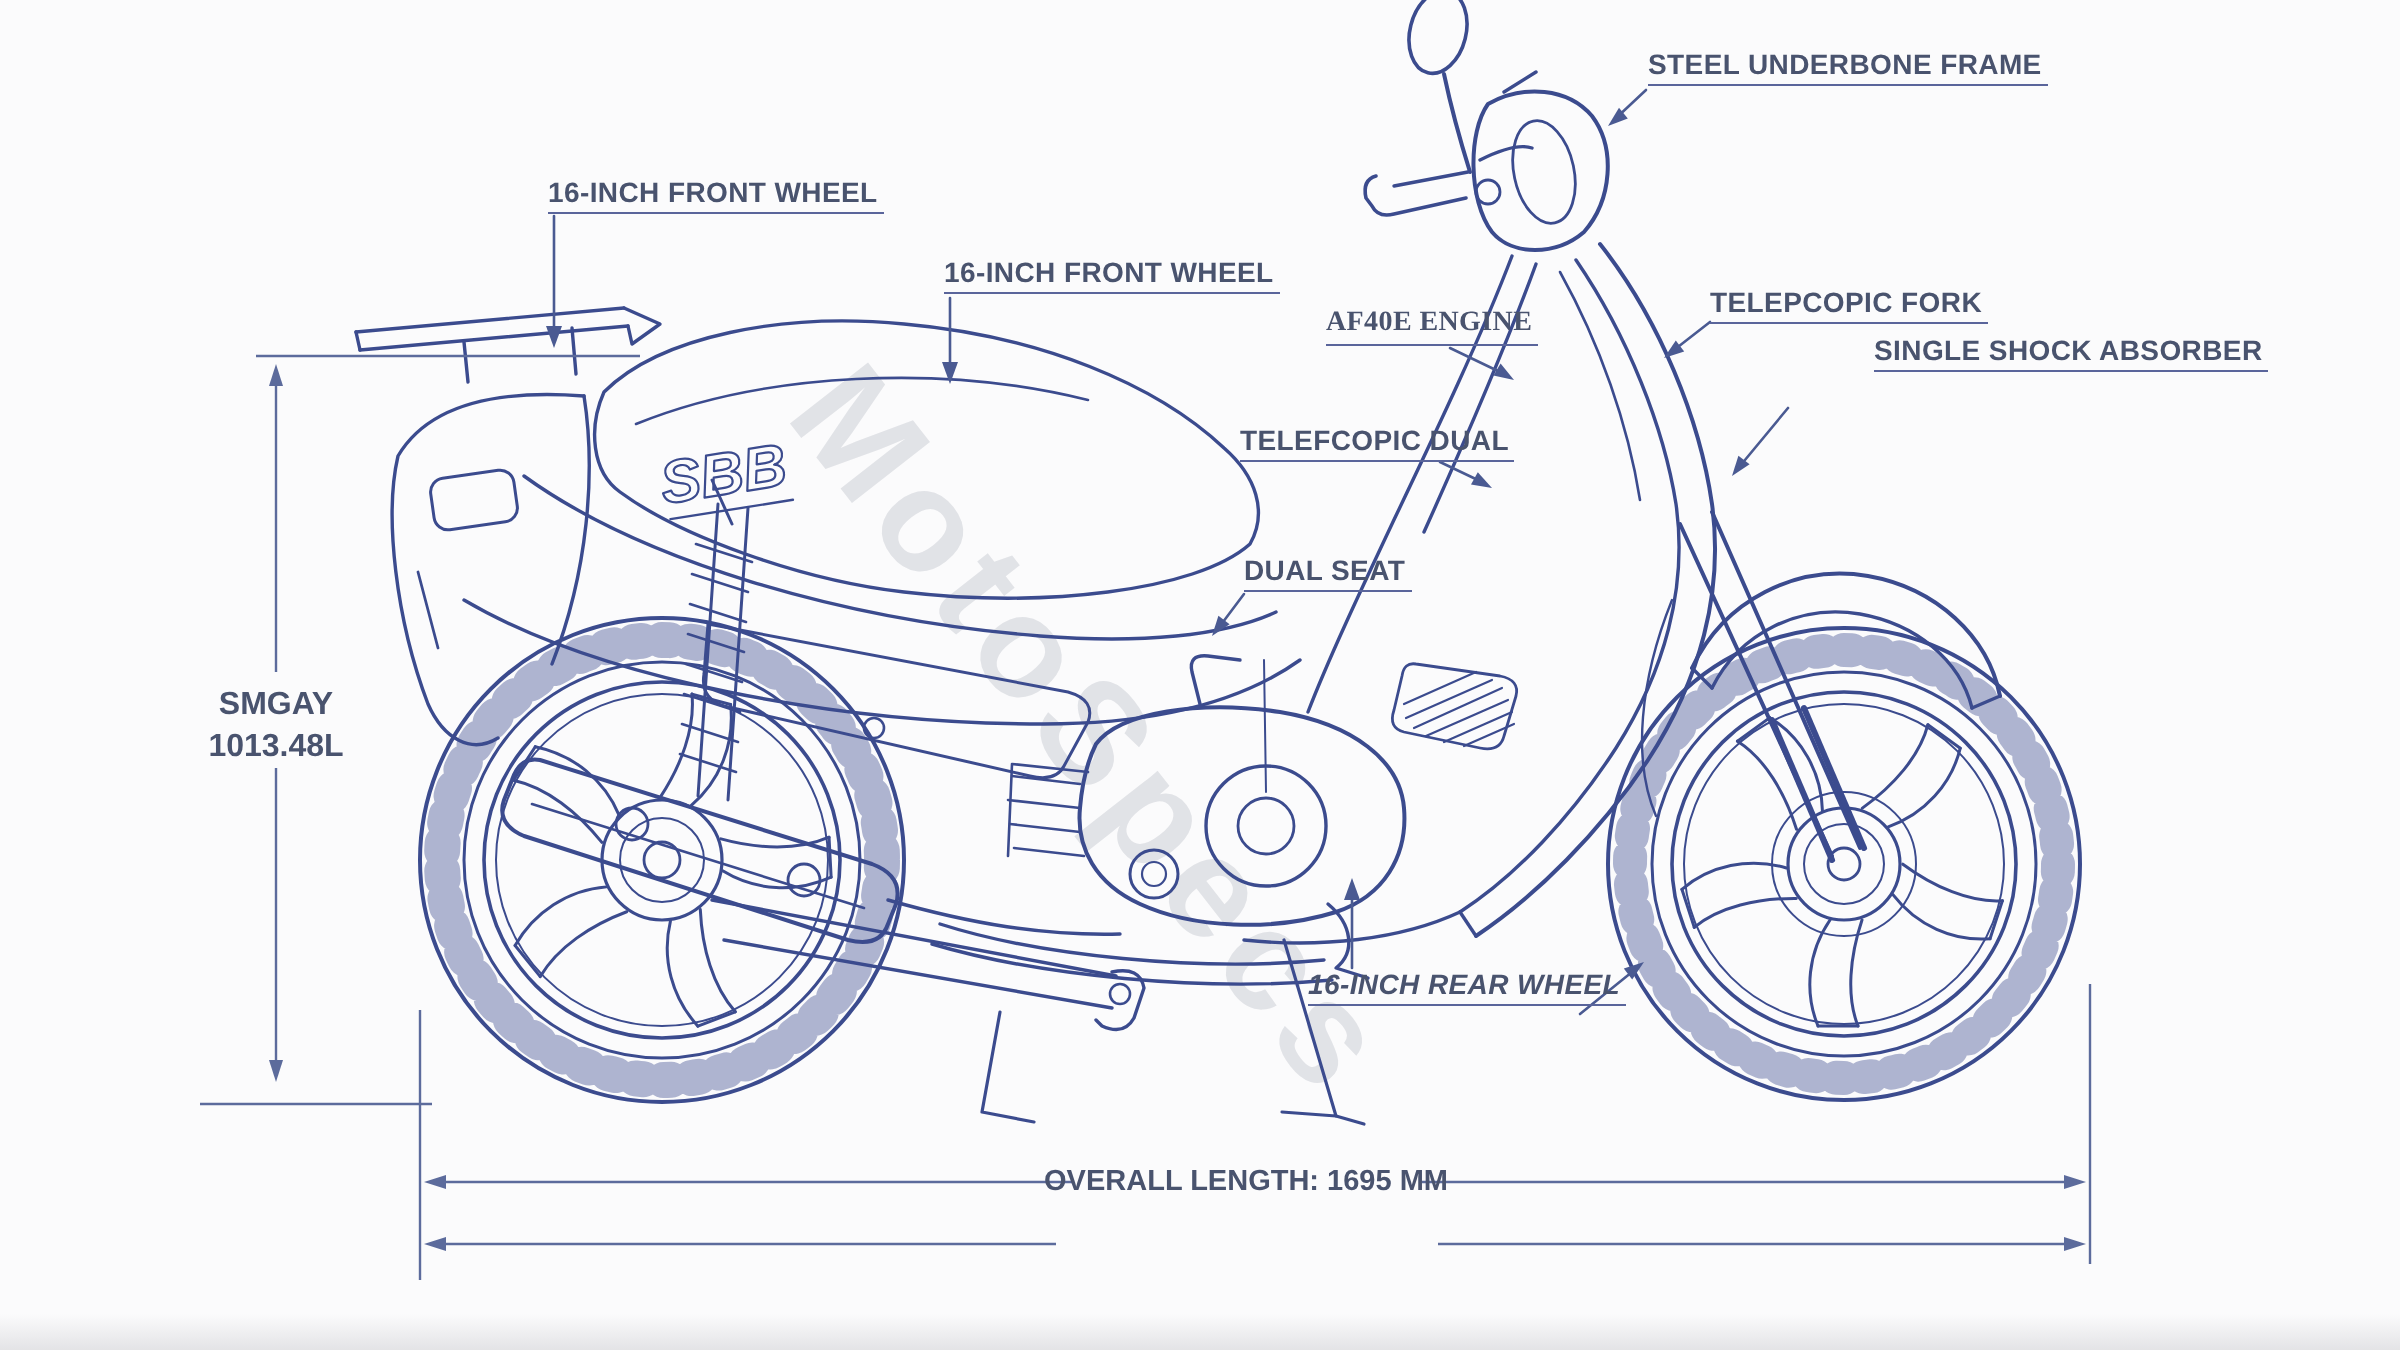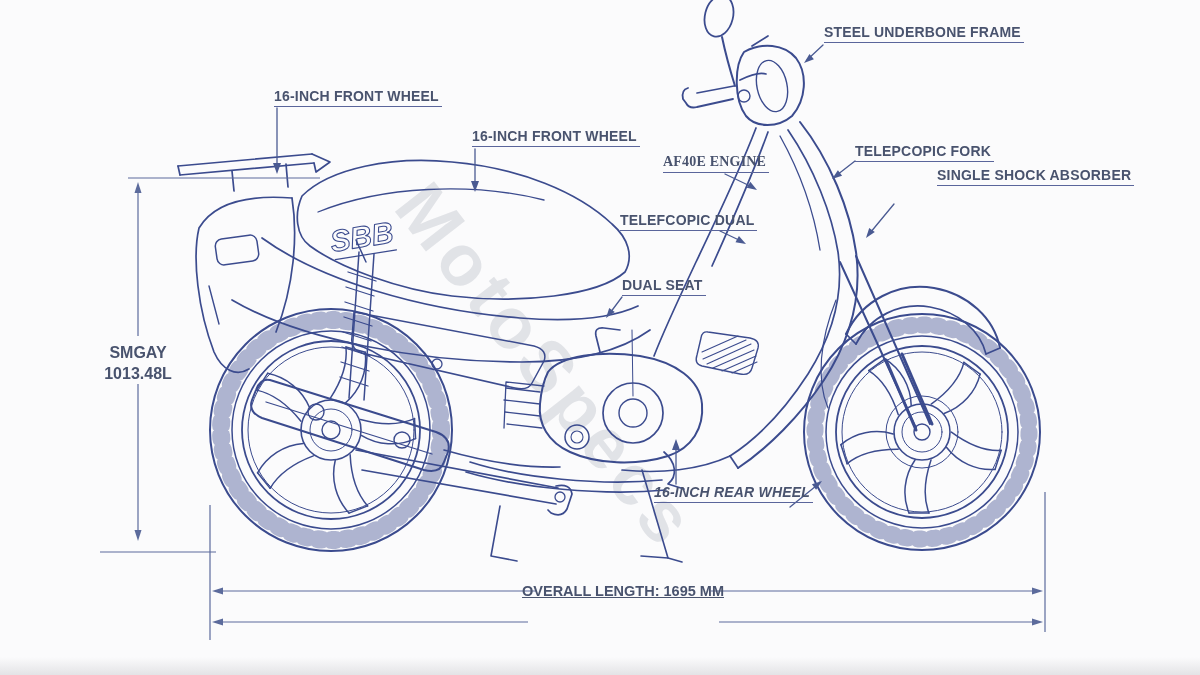--- a/index.html
+++ b/index.html
@@ -8,21 +8,21 @@
     background:#fbfbfc;font-family:"Liberation Sans",sans-serif;
   }
   svg{position:absolute;left:0;top:0;}
   .part-label{
     position:absolute;font-size:14px;font-weight:600;letter-spacing:.2px;
     color:#49536e;white-space:nowrap;border-bottom:1.6px solid #5a659b;
     padding:0 3px 2px 0;line-height:1.05;
   }
   .dim-text{
     position:absolute;font-size:14.5px;font-weight:600;color:#49536e;
-    white-space:nowrap;transform:translateX(-50%);text-decoration:underline;
+    white-space:nowrap;transform:translateX(-50%);
   }
   .dim-text-stack{
     position:absolute;font-size:16px;font-weight:600;color:#49536e;
     text-align:center;line-height:1.3;transform:translateX(-50%);
   }
   .bottom-shade{
     position:absolute;left:0;bottom:0;width:100%;height:18px;
     background:linear-gradient(to bottom,rgba(120,120,130,0),rgba(120,120,130,.18));
   }
 </style>

